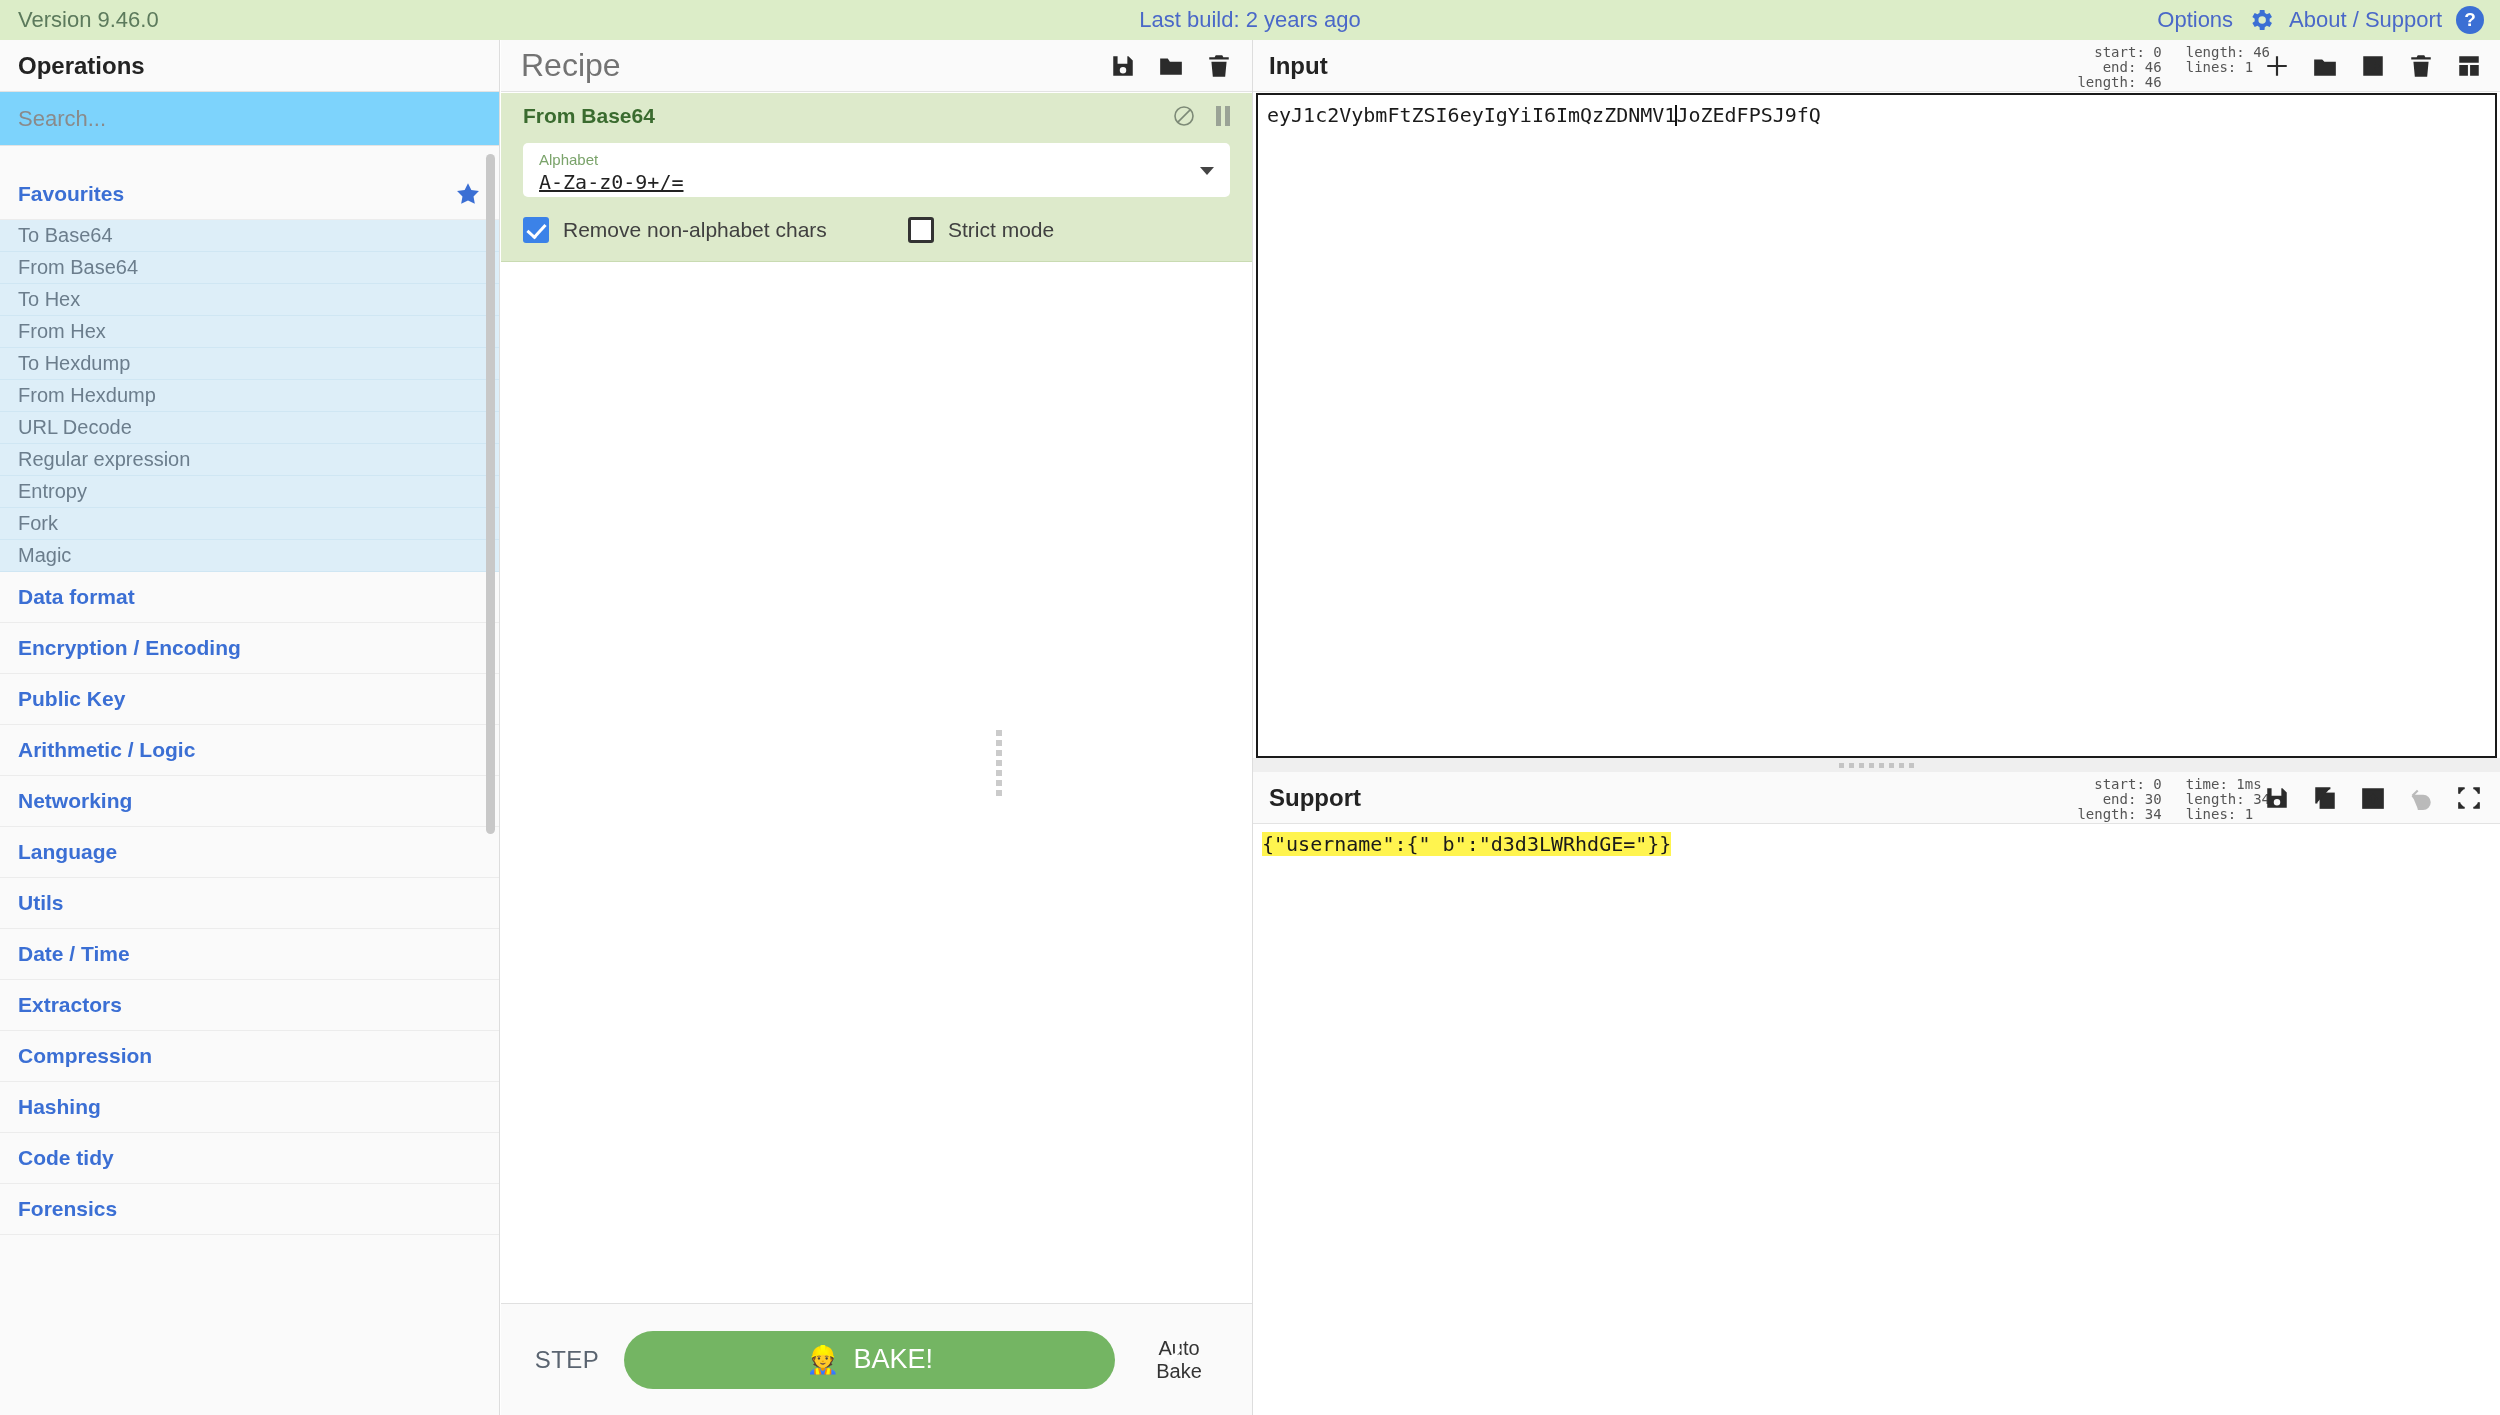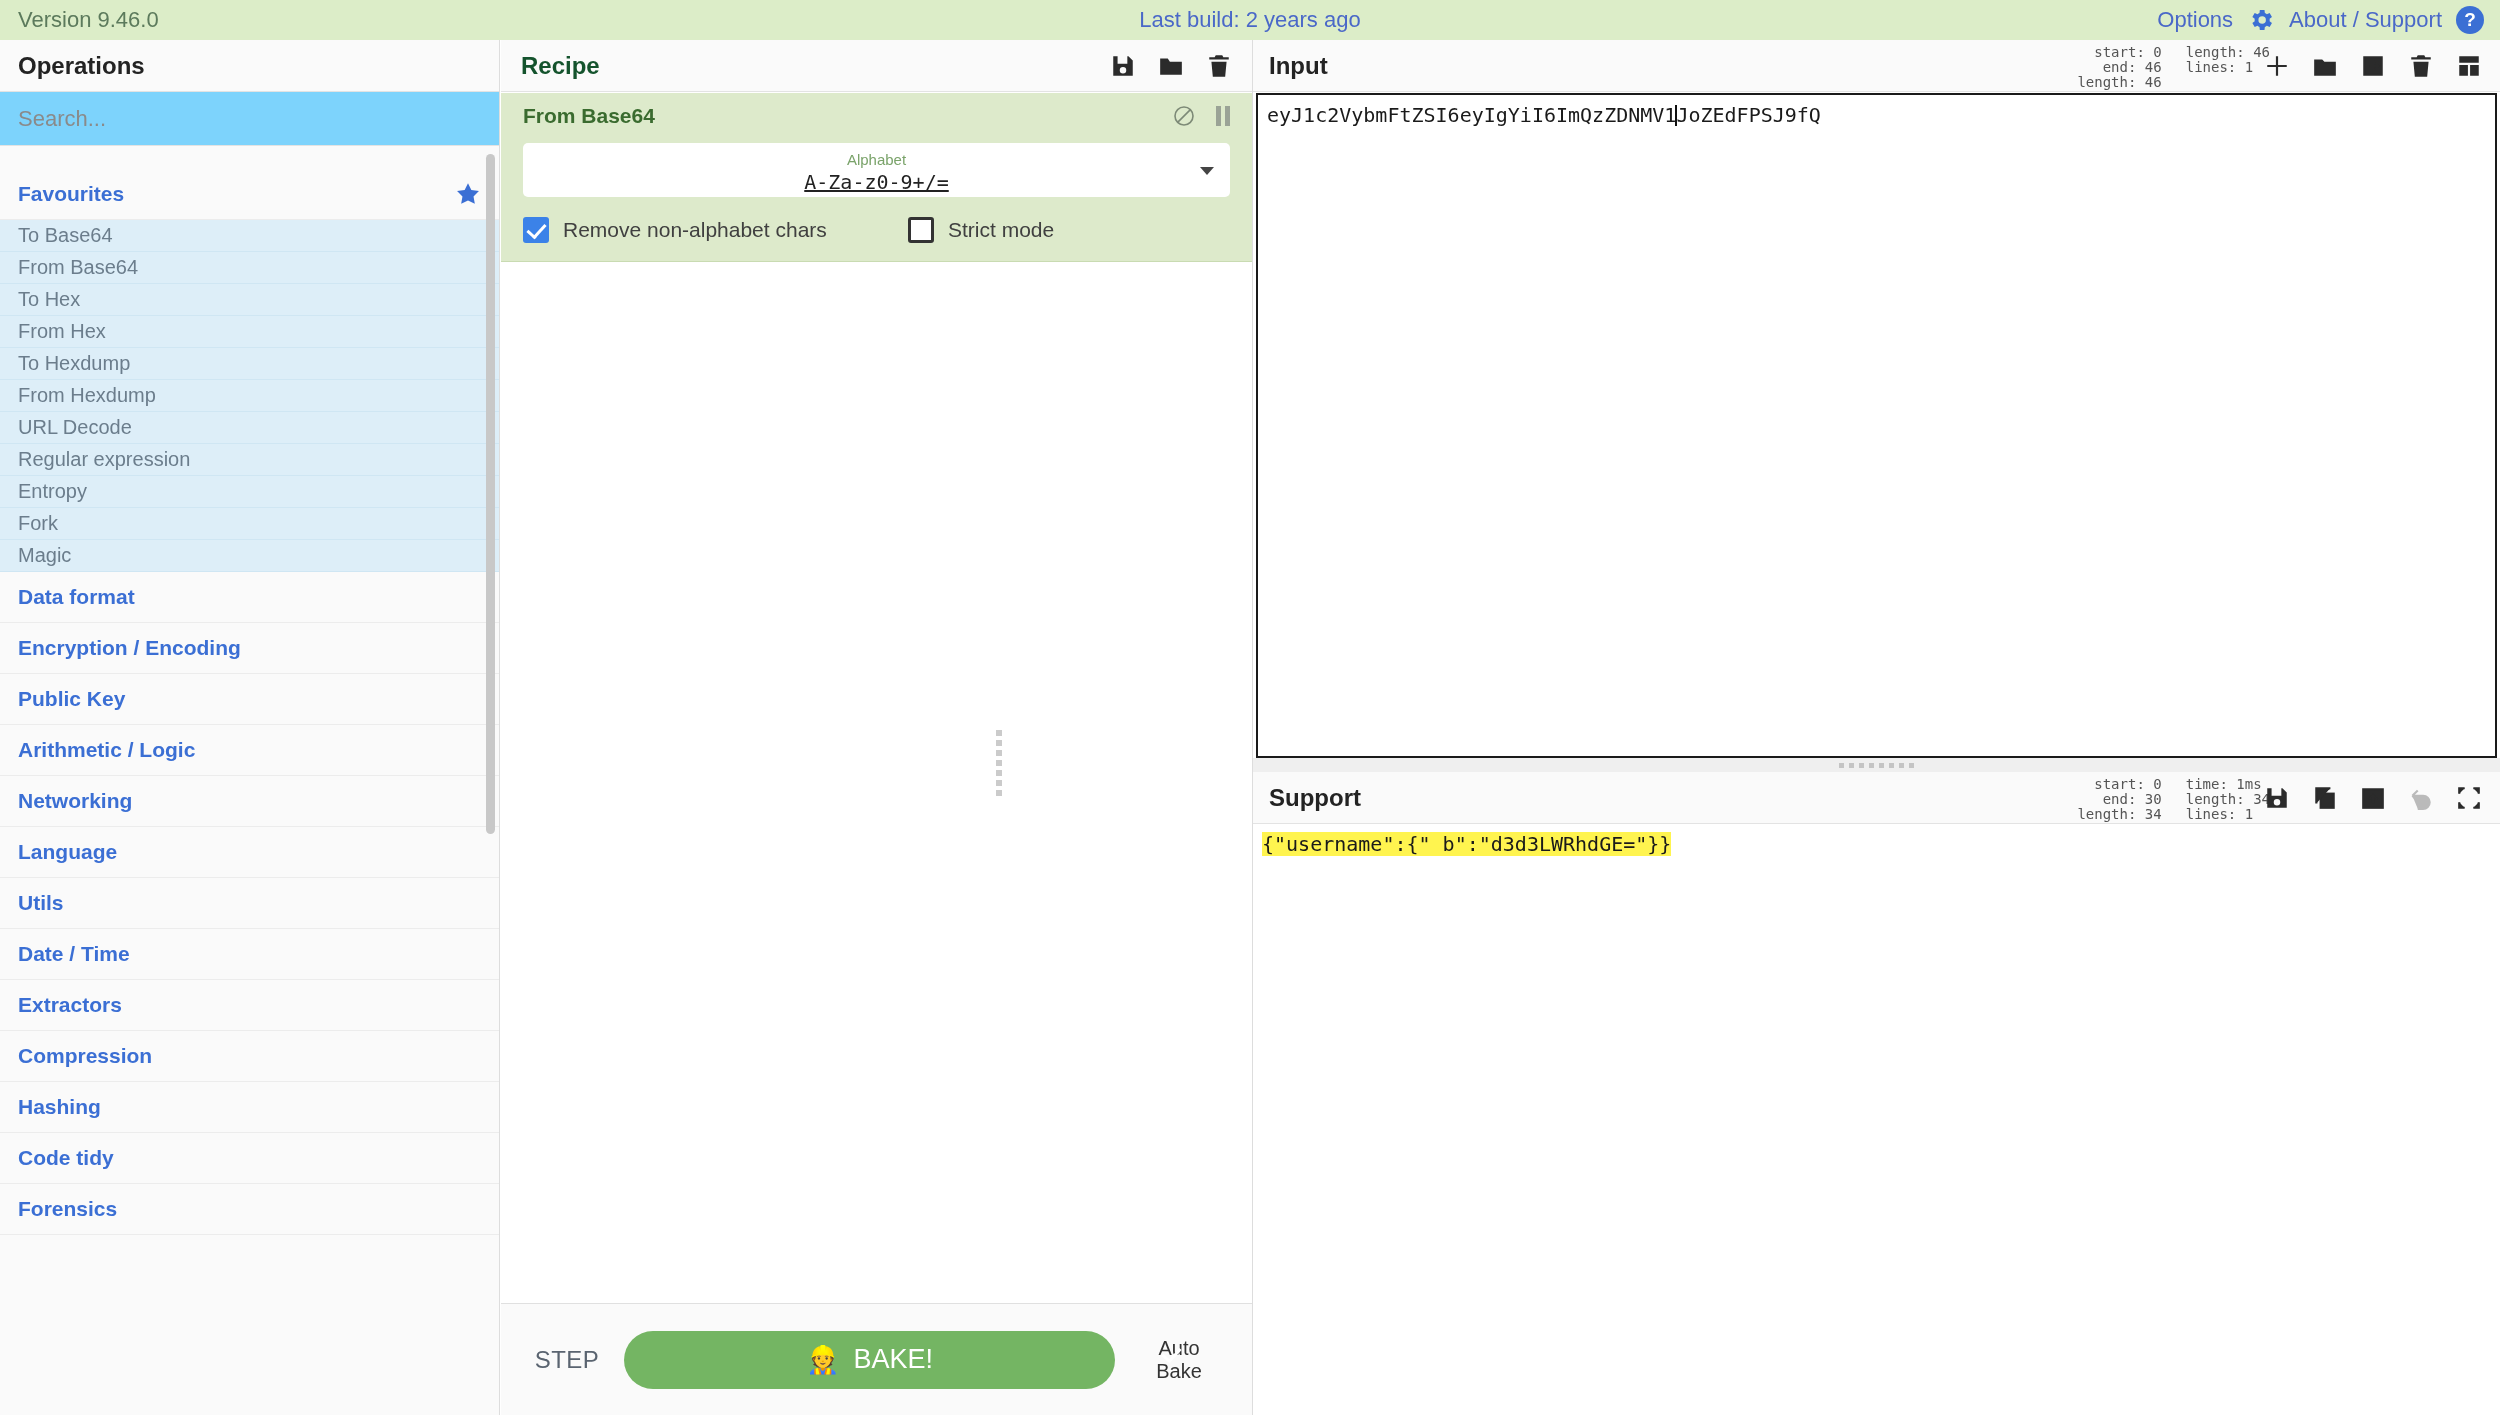--- a/index.html
+++ b/index.html
@@ -86,42 +86,42 @@
   .ops-scrollbar {
     position: absolute; right: 4px; top: 114px; width: 9px; height: 680px;
     background: #c8c8c8; border-radius: 5px;
   }
 
   
   .recipe-head {
     height: 52px; display: flex; align-items: center; justify-content: space-between;
     padding: 0 20px; border-bottom: 1px solid #e3e3e3; background: #fafafa;
   }
-  .recipe-head .t { font-size: 24px; font-weight: bold; color: #14532d; }
+  .recipe-head .t { font-size: 32px; font-weight: normal; color: #737373; }
   .recipe-head .icons { display: flex; gap: 22px; align-items: center; }
   .dk { width: 26px; height: 26px; fill: #2b2b2b; cursor: pointer; }
 
   .recipe-body {
     position: absolute; top: 53px; left: 0; right: 0; bottom: 113px;
     background: #fff; overflow: hidden;
   }
   .op-card { background: #ddeacb; border-bottom: 1px solid #c9dbb2; padding-bottom: 18px; }
   .op-card-head {
     height: 46px; display: flex; align-items: center; justify-content: space-between;
     padding: 0 22px;
   }
   .op-card-head .n { font-size: 21px; font-weight: bold; color: #3a6b2f; }
   .op-card-head .ic { display: flex; gap: 20px; align-items: center; }
   .gl { width: 24px; height: 24px; stroke: #7d8a77; fill: none; stroke-width: 1.6; cursor: pointer; }
   .pause { display: inline-flex; gap: 4px; cursor: pointer; }
   .pause i { display: block; width: 5px; height: 20px; background: #9aa396; }
 
   .arg-field {
     margin: 4px 22px 0 22px; background: #fff; border-radius: 5px;
-    padding: 8px 16px 10px 16px; position: relative; height: 54px; text-align: center;
+    padding: 8px 16px 10px 16px; position: relative; height: 54px;
   }
   .arg-label { font-size: 15px; color: #7aa36a; line-height: 18px; }
   .arg-value {
     font-family: "DejaVu Sans Mono", monospace; font-size: 20px; color: #222;
     line-height: 26px;
     text-decoration: underline;
   }
   .caret {
     position: absolute; right: 16px; top: 24px;
     width: 0; height: 0; border-left: 7px solid transparent;

